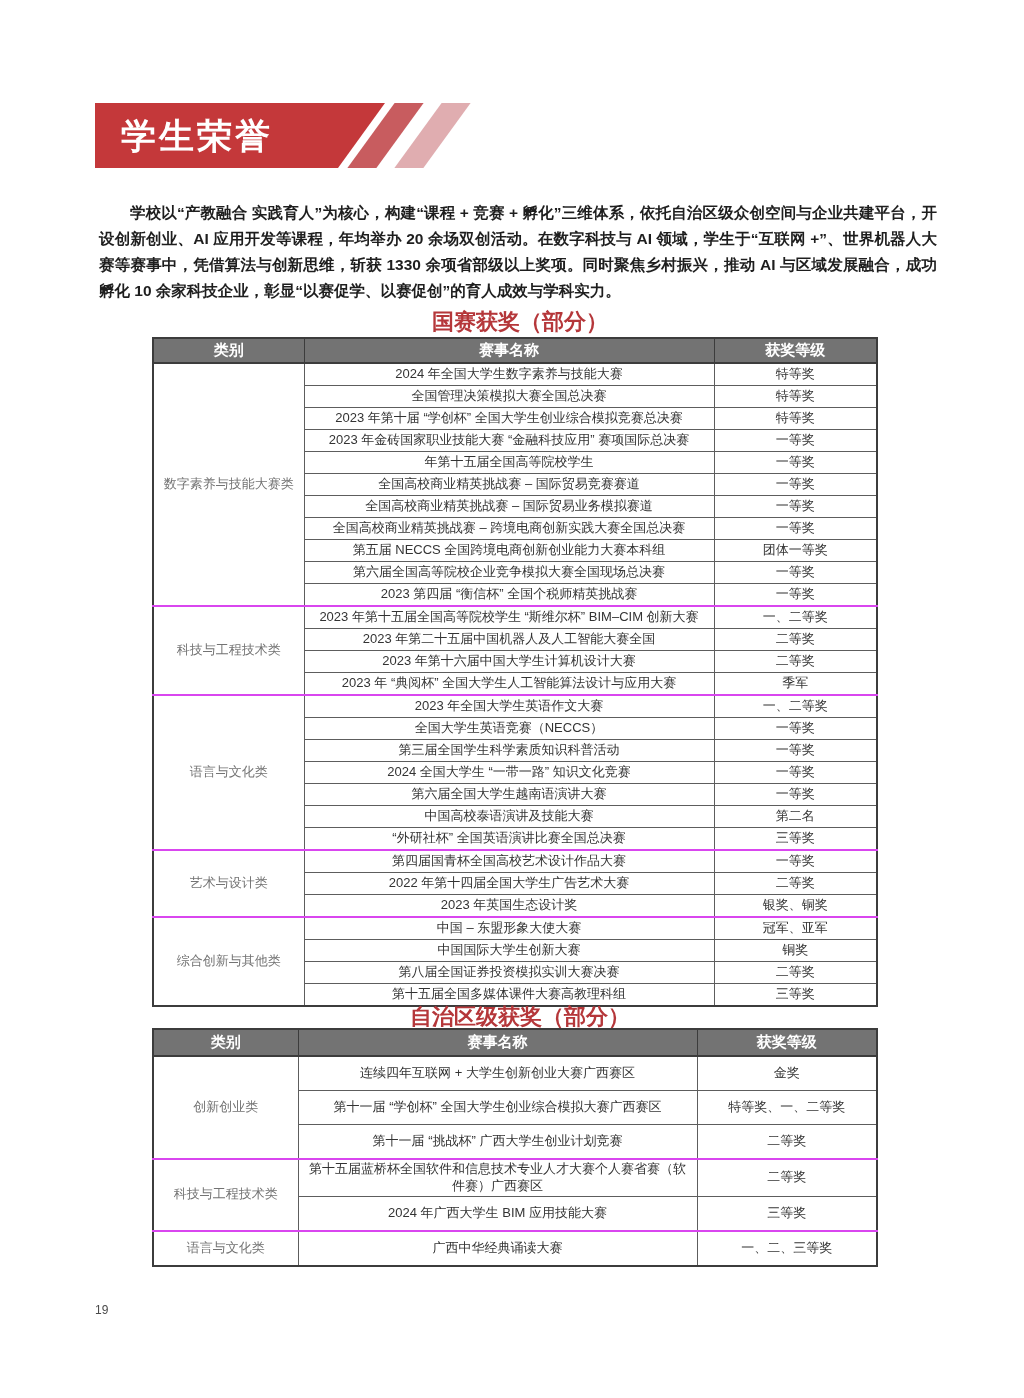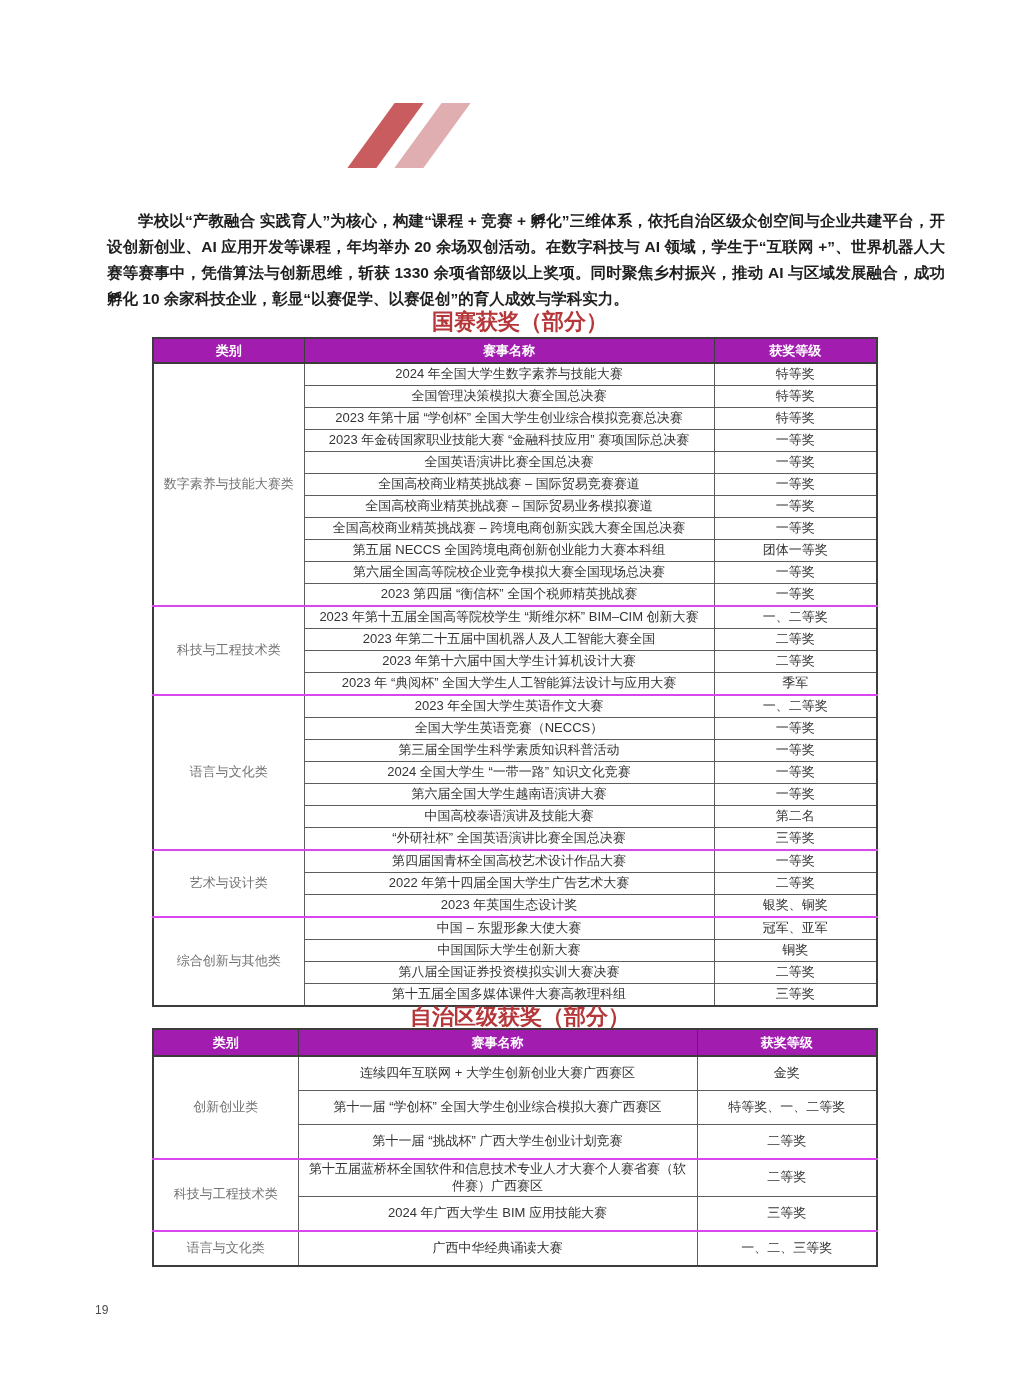--- a/index.html
+++ b/index.html
@@ -16,41 +16,41 @@
   }
   .banner-title {
     margin:0; padding-left:26px; line-height:65px; font-size:35px;
     color:#ffffff; font-weight:bold; letter-spacing:3px; white-space:nowrap;
   }
   .stripe { position:absolute; top:0; width:29px; height:65px; transform:skewX(-36deg); }
   .stripe1 { left:276px; background:#c85c5f; }
   .stripe2 { left:323px; background:#e0adb0; }
   
   .intro {
-    position:absolute; top:196px; left:95px; width:838px; margin:12px;
+    position:absolute; top:196px; left:95px; width:838px; margin:4px;
     font-size:15.5px; font-weight:bold; color:#1e1e1e; line-height:26px;
     text-align:justify; text-indent:2em;
   }
   
   .section-title {
     position:absolute; left:0; width:1024px; margin:8px; text-align:center;
     font-size:22px; font-weight:bold; color:#b5373a;
   }
   .title-national { top:299px; }
   .title-regional { top:994px;text-align:center; }
   
   .awards {
     position:absolute; left:152px; width:724px;
     border-collapse:collapse; table-layout:fixed;
     border:2px solid #3c3c3c;
   }
   .tbl-national { top:337px; }
   .tbl-regional { top:1028px; }
   .awards th {
-    background:#a21caf; color:#ffffff; font-size:13px; font-weight:bold;
+    background:#737373; color:#ffffff; font-size:15px; font-weight:bold;
     border:1px solid #3c3c3c; border-bottom:2px solid #3c3c3c; padding:0;
   }
   .tbl-national th { height:23px; }
   .tbl-regional th { height:25px; }
   .awards td {
     border:1px solid #5d5d5d; font-size:13px; color:#333333;
     text-align:center; vertical-align:middle; padding:1px 5px; line-height:1.3;
   }
   .tbl-national td { height:19px; }
   .tbl-regional td { height:31px; }
@@ -62,20 +62,23 @@
   .tbl-regional .col-cat  { width:145px; }
   .tbl-regional .col-event{ width:399px; }
   .tbl-regional .col-award{ width:180px; }
   
   .page-number { position:absolute; top:1303px; left:95px; font-size:12px; color:#4a4a4a; }
 </style>
 </head>
 <body>
 
 <div class="banner">
+  <div class="banner-shape">
+    <h1 class="banner-title">学生荣誉</h1>
+  </div>
   <div class="stripe stripe1"></div>
   <div class="stripe stripe2"></div>
 </div>
 
 <p class="intro">学校以“产教融合 实践育人”为核心，构建“课程 + 竞赛 + 孵化”三维体系，依托自治区级众创空间与企业共建平台，开设创新创业、AI 应用开发等课程，年均举办 20 余场双创活动。在数字科技与 AI 领域，学生于“互联网 +”、世界机器人大赛等赛事中，凭借算法与创新思维，斩获 1330 余项省部级以上奖项。同时聚焦乡村振兴，推动 AI 与区域发展融合，成功孵化 10 余家科技企业，彰显“以赛促学、以赛促创”的育人成效与学科实力。</p>
 
 <h2 class="section-title title-national">国赛获奖（部分）</h2>
 <table class="awards tbl-national">
     <colgroup>
       <col class="col-cat">
@@ -101,21 +104,21 @@
       </tr>
       <tr>
         <td class="evt">2023 年第十届 “学创杯” 全国大学生创业综合模拟竞赛总决赛</td>
         <td class="awd">特等奖</td>
       </tr>
       <tr>
         <td class="evt">2023 年金砖国家职业技能大赛 “金融科技应用” 赛项国际总决赛</td>
         <td class="awd">一等奖</td>
       </tr>
       <tr>
-        <td class="evt">全国英语演讲比赛全国总决赛</td>
+        <td class="evt">年第十五届全国高等院校学生</td>
         <td class="awd">一等奖</td>
       </tr>
       <tr>
         <td class="evt">全国高校商业精英挑战赛 – 国际贸易竞赛赛道</td>
         <td class="awd">一等奖</td>
       </tr>
       <tr>
         <td class="evt">全国高校商业精英挑战赛 – 国际贸易业务模拟赛道</td>
         <td class="awd">一等奖</td>
       </tr>

